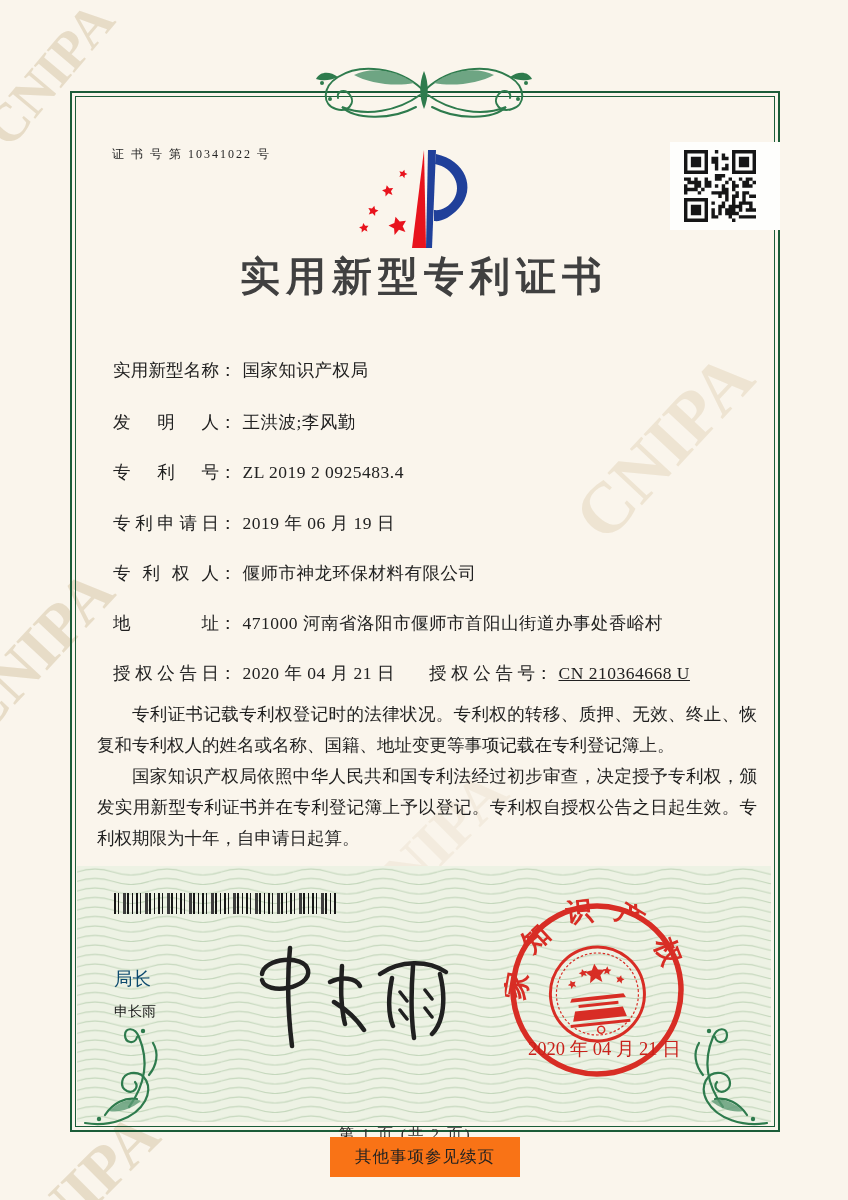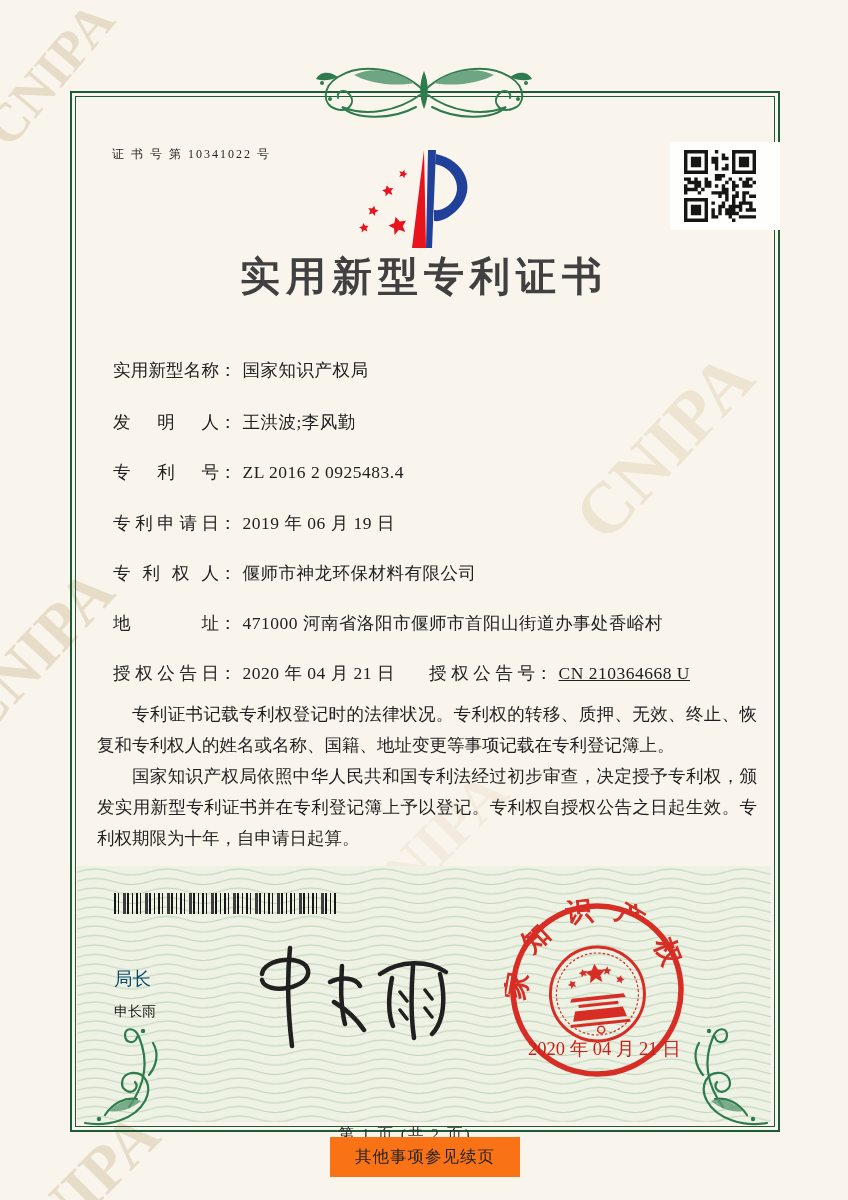--- a/index.html
+++ b/index.html
@@ -161,21 +161,21 @@
 
   <div class="title">实用新型专利证书</div>
 
   <div class="frow r1">
     <span class="flabel">实用新型名称</span><span class="fcolon">：</span><span class="fval">国家知识产权局</span>
   </div>
   <div class="frow r2">
     <span class="flabel">发明人</span><span class="fcolon">：</span><span class="fval">王洪波;李风勤</span>
   </div>
   <div class="frow r3">
-    <span class="flabel">专利号</span><span class="fcolon">：</span><span class="fval">ZL 2016 2 0925483.4</span>
+    <span class="flabel">专利号</span><span class="fcolon">：</span><span class="fval">ZL 2019 2 0925483.4</span>
   </div>
   <div class="frow r4">
     <span class="flabel">专利申请日</span><span class="fcolon">：</span><span class="fval">2019 年 06 月 19 日</span>
   </div>
   <div class="frow r5">
     <span class="flabel">专利权人</span><span class="fcolon">：</span><span class="fval">偃师市神龙环保材料有限公司</span>
   </div>
   <div class="frow r6">
     <span class="flabel">地址</span><span class="fcolon">：</span><span class="fval">471000 河南省洛阳市偃师市首阳山街道办事处香峪村</span>
   </div>

